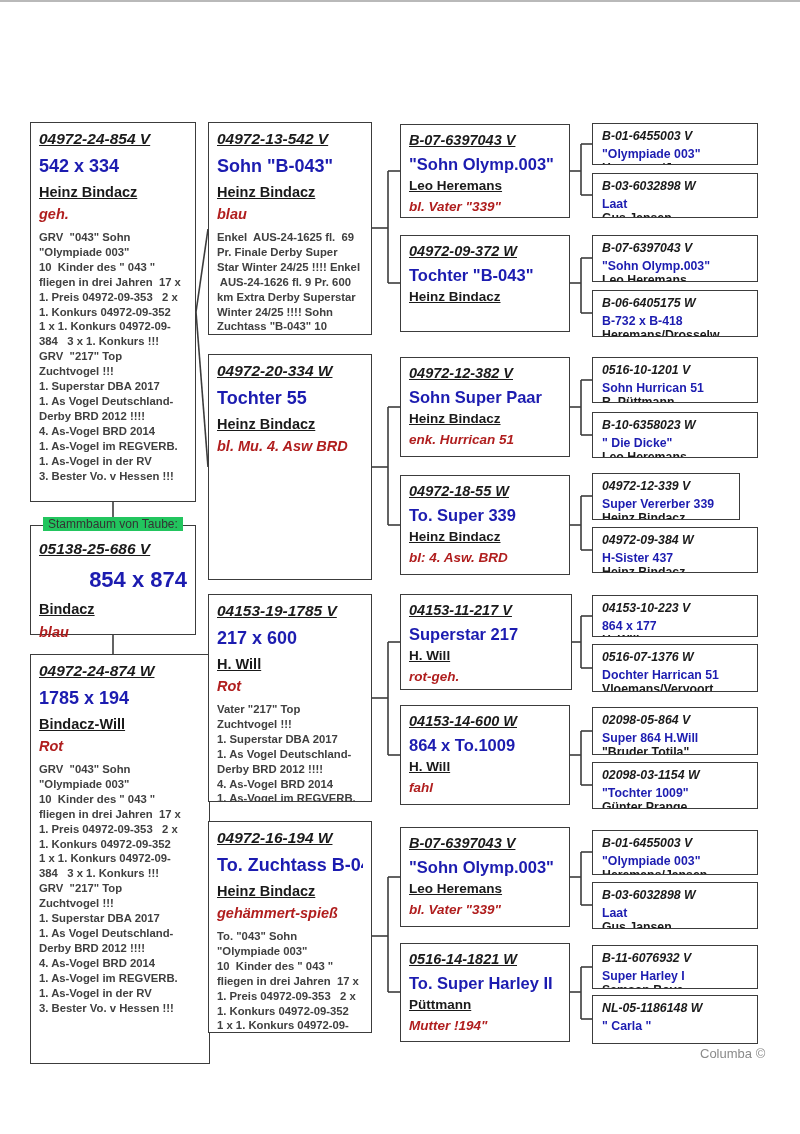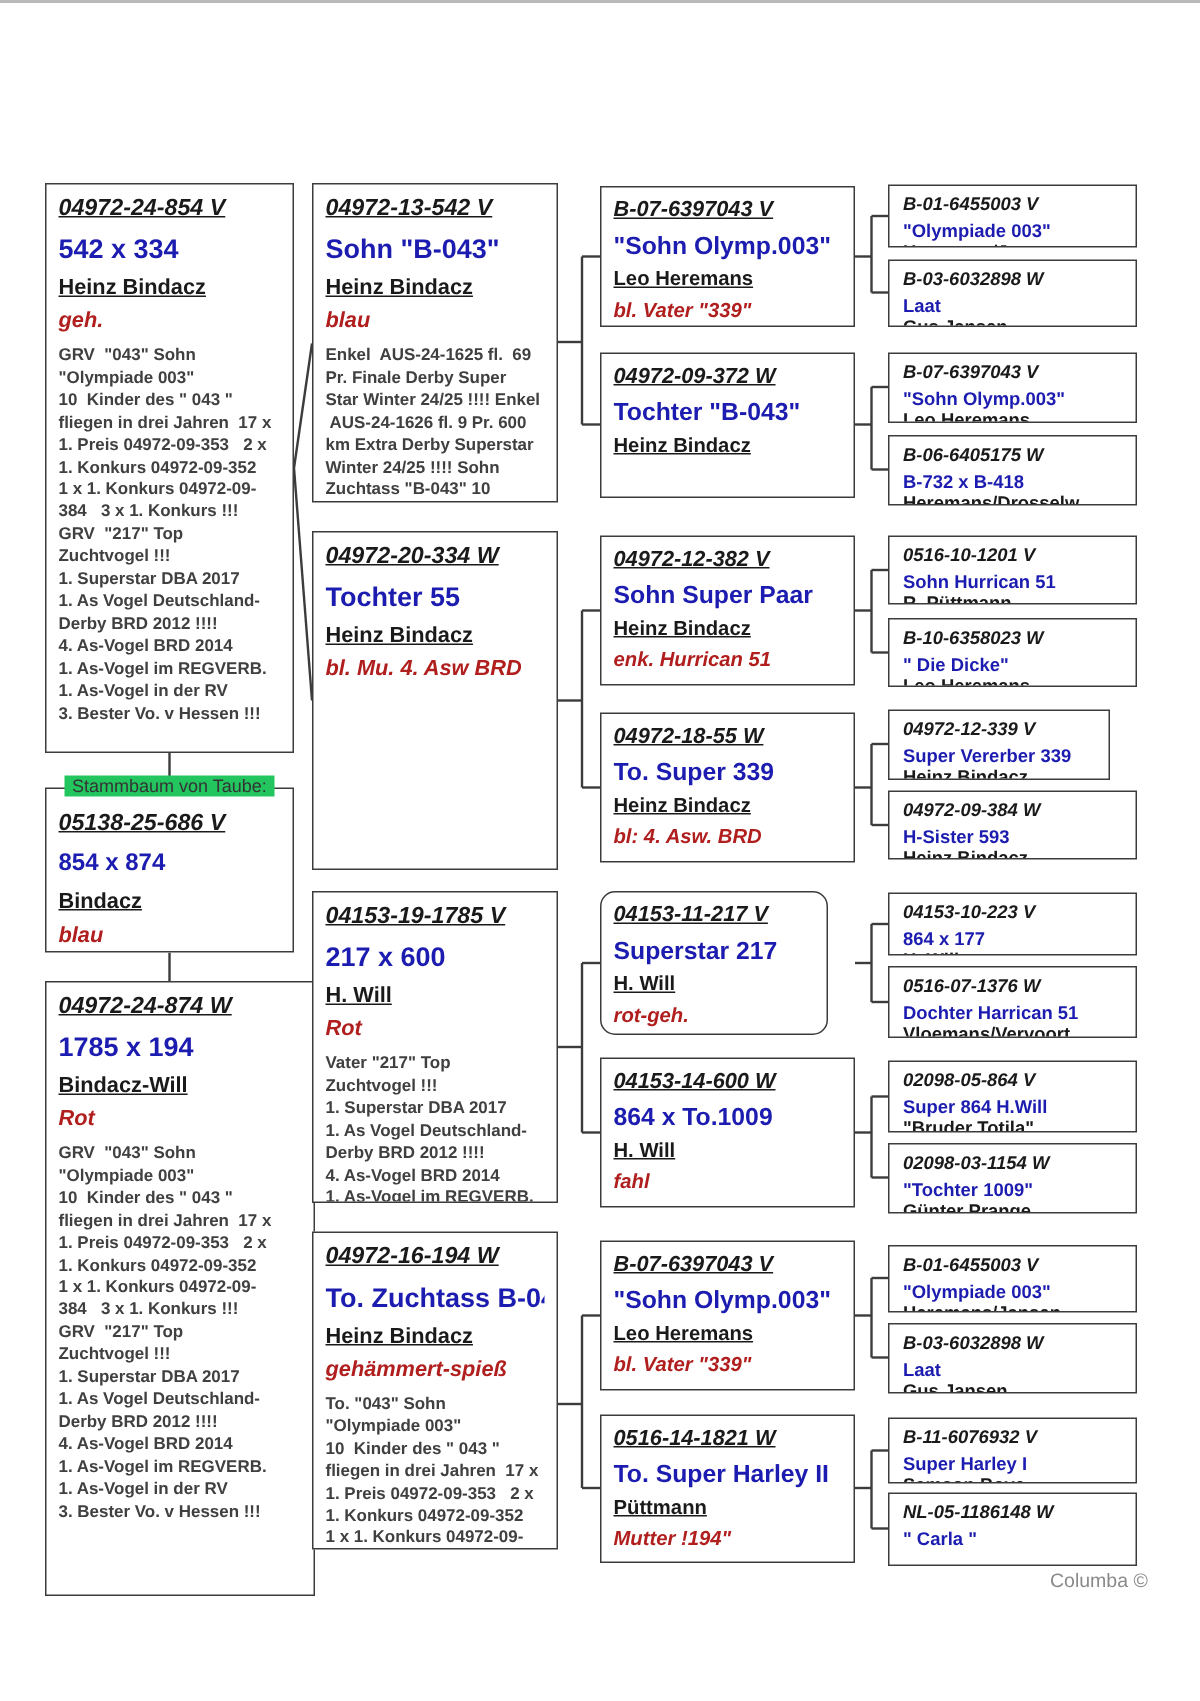--- a/index.html
+++ b/index.html
@@ -26,21 +26,21 @@
   .md .ring{font-size:14.5px;margin-bottom:7px;}
   .md .pname{font-size:16.5px;margin-bottom:4px;}
   .md .owner{font-size:13.5px;margin-bottom:6px;}
   .md .cnote{font-size:13.5px;}
   .sm{padding:5px 9px;}
   .sm .ring{font-size:12.3px;text-decoration:none;}
   .sm .pname{font-size:12.3px;margin-top:4px;}
   .sm .owner{font-size:12.3px;text-decoration:none;}
   .subject{padding:14px 8px 7px 8px;overflow:visible;}
   .subject .ring{font-size:15.5px;margin-bottom:9px;}
-  .subject .pname{font-size:16px;margin-bottom:8px;}
+  .subject .pname{font-size:22px;margin-bottom:8px;text-align:right;}
   .subject .owner{font-size:14.5px;margin-bottom:7px;}
   .subject .cnote{font-size:14.5px;}
   .legend{position:absolute;top:-9px;left:12px;background:#22c55e;padding:0 5px;
           font-size:12px;font-weight:normal;font-style:normal;color:#333;}
   .credit{position:absolute;left:700px;top:1044px;font-size:13px;color:#8a8a8a;}
 </style>
 </head>
 <body>
 
 <div class="page">
@@ -215,21 +215,21 @@
         <div class="pname">Sohn Super Paar</div>
         <div class="owner">Heinz Bindacz</div>
         <div class="cnote">enk. Hurrican 51</div>
       </div>
       <div class="pbox md" style="left: 400px; top: 473px; width: 170px; height: 100px;">
         <div class="ring">04972-18-55 W</div>
         <div class="pname">To. Super 339</div>
         <div class="owner">Heinz Bindacz</div>
         <div class="cnote">bl: 4. Asw. BRD</div>
       </div>
-      <div class="pbox md" style="left: 400px; top: 592px; width: 152px; height: 96px; border-radius: 10px;">
+      <div class="pbox md" style="left: 400px; top: 592px; width: 172px; height: 96px;">
         <div class="ring">04153-11-217 V</div>
         <div class="pname">Superstar 217</div>
         <div class="owner">H. Will</div>
         <div class="cnote">rot-geh.</div>
       </div>
       <div class="pbox md" style="left: 400px; top: 703px; width: 170px; height: 100px;">
         <div class="ring">04153-14-600 W</div>
         <div class="pname">864 x To.1009</div>
         <div class="owner">H. Will</div>
         <div class="cnote">fahl</div>
@@ -276,21 +276,21 @@
         <div class="pname">" Die Dicke"</div>
         <div class="owner">Leo Heremans</div>
       </div>
       <div class="pbox sm" style="left: 592px; top: 471px; width: 148px; height: 47px;">
         <div class="ring">04972-12-339 V</div>
         <div class="pname">Super Vererber 339</div>
         <div class="owner">Heinz Bindacz</div>
       </div>
       <div class="pbox sm" style="left: 592px; top: 525px; width: 166px; height: 46px;">
         <div class="ring">04972-09-384 W</div>
-        <div class="pname">H-Sister 593</div>
+        <div class="pname">H-Sister 437</div>
         <div class="owner">Heinz Bindacz</div>
       </div>
       <div class="pbox sm" style="left: 592px; top: 593px; width: 166px; height: 42px;">
         <div class="ring">04153-10-223 V</div>
         <div class="pname">864 x 177</div>
         <div class="owner">H. Will</div>
       </div>
       <div class="pbox sm" style="left: 592px; top: 642px; width: 166px; height: 48px;">
         <div class="ring">0516-07-1376 W</div>
         <div class="pname">Dochter Harrican 51</div>

